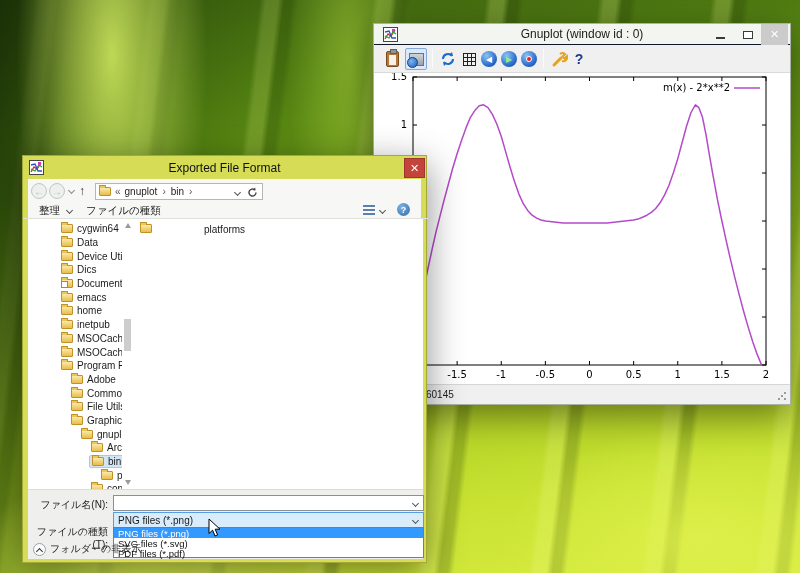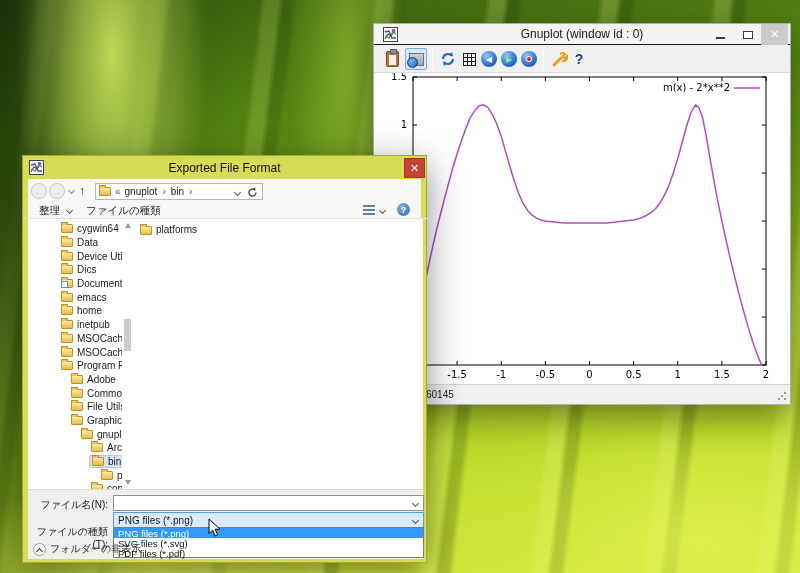--- a/index.html
+++ b/index.html
@@ -102,21 +102,21 @@
   .folder::before { content:""; position:absolute; left:-1px; top:-3px; width:5px; height:2px;
                     background:#e9c75d; border:1px solid #c09226; border-bottom:none; border-radius:1px 1px 0 0; }
   .folder.junction::after { content:""; position:absolute; left:-1px; bottom:-1px; width:5px; height:5px; background:#fff;
                             border:1px solid #6a8fbf; }
   .tscroll { position:absolute; left:95px; top:0px; width:9px; height:270px; }
   .tsarrow { position:absolute; left:2px; width:0; height:0; border-left:3.5px solid transparent; border-right:3.5px solid transparent; }
   .tsup { top:4px; border-bottom:5px solid #9a9a9a; }
   .tsdown { bottom:4px; border-top:5px solid #9a9a9a; }
   .tsthumb { position:absolute; left:1px; top:100px; width:7px; height:32px; background:#cdcdcd; }
   #files { position:absolute; left:106px; top:0; width:288px; height:270px; }
-  .fitem { position:absolute; left:6px; top:5px; display:flex; align-items:flex-end; font-size:10px; color:#1a1a1a; }
+  .fitem { position:absolute; left:6px; top:5px; display:flex; align-items:flex-start; font-size:10px; color:#1a1a1a;gap:48px; }
   
   #bottom { position:absolute; left:5px; top:333px; width:395px; height:70px; background:#eff0ee; border-top:1px solid #dcdcd6; }
   .flabel { position:absolute; left:0; width:80px; text-align:right; font-size:10px; color:#1a1a1a; }
   .combo { position:absolute; left:85px; width:311px; height:16px; background:#fff; border:1px solid #8a8f94;
            font-size:10px; color:#1a1a1a; display:flex; align-items:center; padding-left:4px; }
   .combo .carr { position:absolute; right:5px; top:5px; }
   .combo.open { background:#d9ecfb; border-color:#569de5; }
   #ddl { position:absolute; left:85px; top:37px; width:311px; height:31px; background:#fff; border:1px solid #7b7b7b; }
   .opt { height:10px; font-size:9.5px; color:#111; display:flex; align-items:center; padding-left:4px; white-space:nowrap; }
   .opt.selected { background:#3399ff; color:#fff; }

